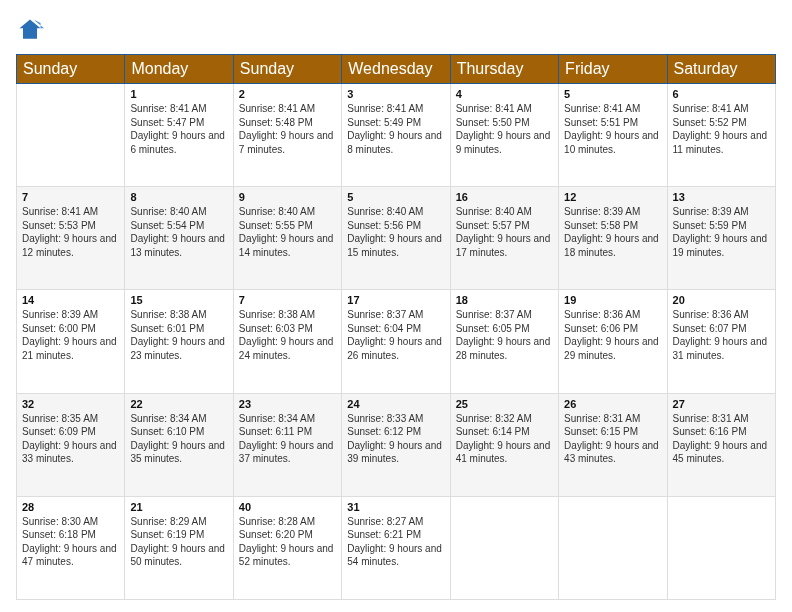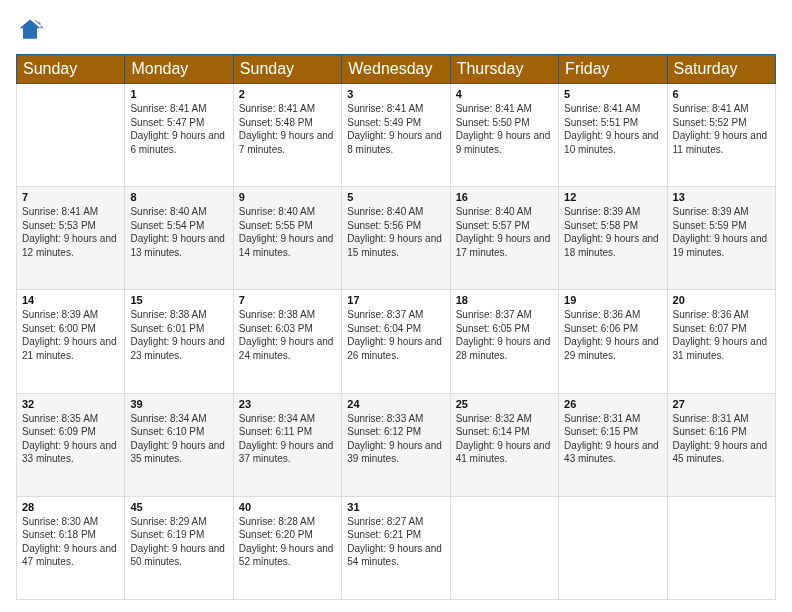--- a/index.html
+++ b/index.html
@@ -218,21 +218,21 @@
             <div class="day-number">20</div>
             <div class="day-info">Sunrise: 8:36 AM<br>Sunset: 6:07 PM<br>Daylight: 9 hours and 31 minutes.</div>
           </td>
         </tr>
         <tr>
           <td>
             <div class="day-number">32</div>
             <div class="day-info">Sunrise: 8:35 AM<br>Sunset: 6:09 PM<br>Daylight: 9 hours and 33 minutes.</div>
           </td>
           <td>
-            <div class="day-number">39</div>
+            <div class="day-number">22</div>
             <div class="day-info">Sunrise: 8:34 AM<br>Sunset: 6:10 PM<br>Daylight: 9 hours and 35 minutes.</div>
           </td>
           <td>
             <div class="day-number">23</div>
             <div class="day-info">Sunrise: 8:34 AM<br>Sunset: 6:11 PM<br>Daylight: 9 hours and 37 minutes.</div>
           </td>
           <td>
             <div class="day-number">24</div>
             <div class="day-info">Sunrise: 8:33 AM<br>Sunset: 6:12 PM<br>Daylight: 9 hours and 39 minutes.</div>
           </td>
@@ -248,21 +248,21 @@
             <div class="day-number">27</div>
             <div class="day-info">Sunrise: 8:31 AM<br>Sunset: 6:16 PM<br>Daylight: 9 hours and 45 minutes.</div>
           </td>
         </tr>
         <tr>
           <td>
             <div class="day-number">28</div>
             <div class="day-info">Sunrise: 8:30 AM<br>Sunset: 6:18 PM<br>Daylight: 9 hours and 47 minutes.</div>
           </td>
           <td>
-            <div class="day-number">45</div>
+            <div class="day-number">21</div>
             <div class="day-info">Sunrise: 8:29 AM<br>Sunset: 6:19 PM<br>Daylight: 9 hours and 50 minutes.</div>
           </td>
           <td>
             <div class="day-number">40</div>
             <div class="day-info">Sunrise: 8:28 AM<br>Sunset: 6:20 PM<br>Daylight: 9 hours and 52 minutes.</div>
           </td>
           <td>
             <div class="day-number">31</div>
             <div class="day-info">Sunrise: 8:27 AM<br>Sunset: 6:21 PM<br>Daylight: 9 hours and 54 minutes.</div>
           </td>

